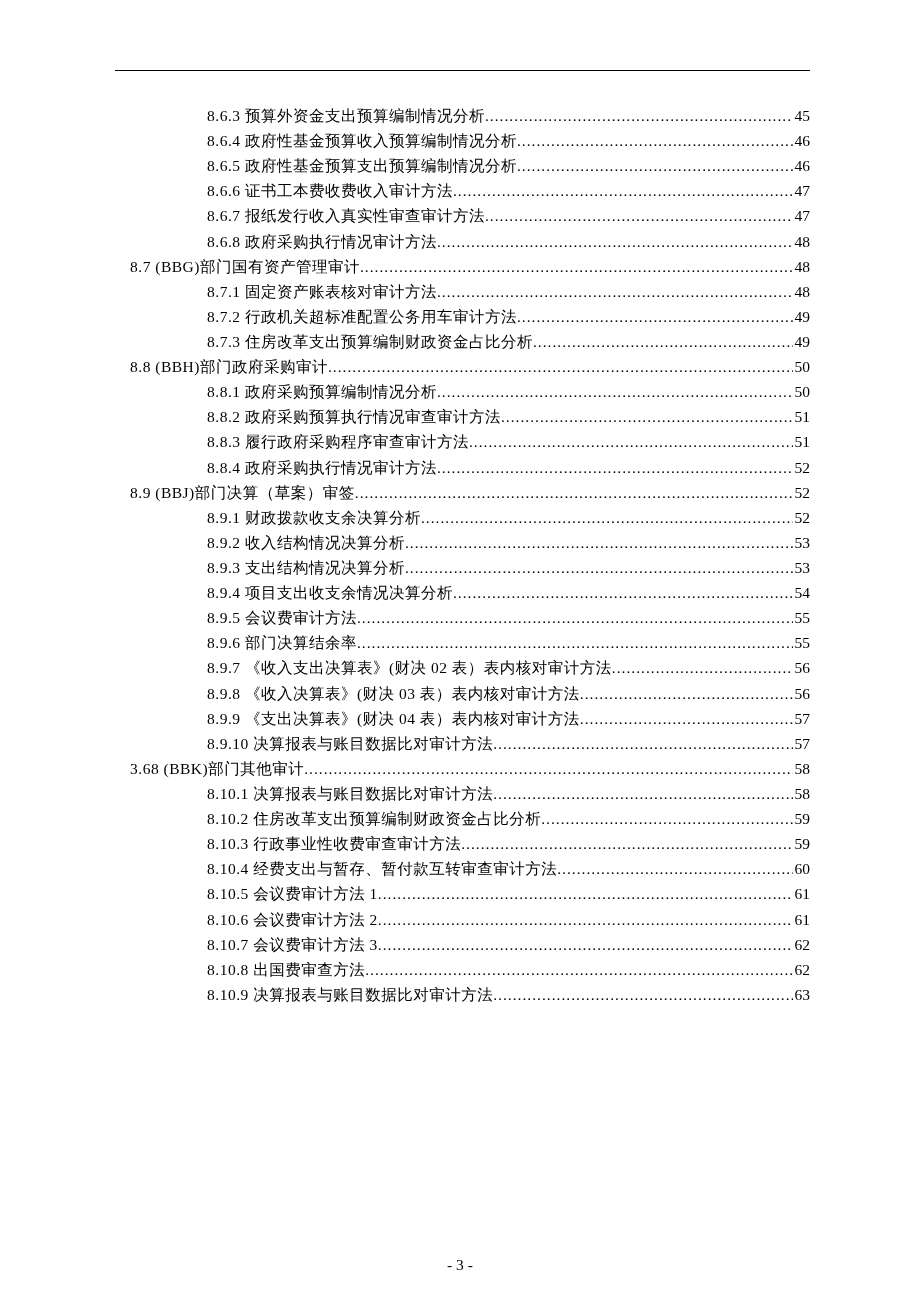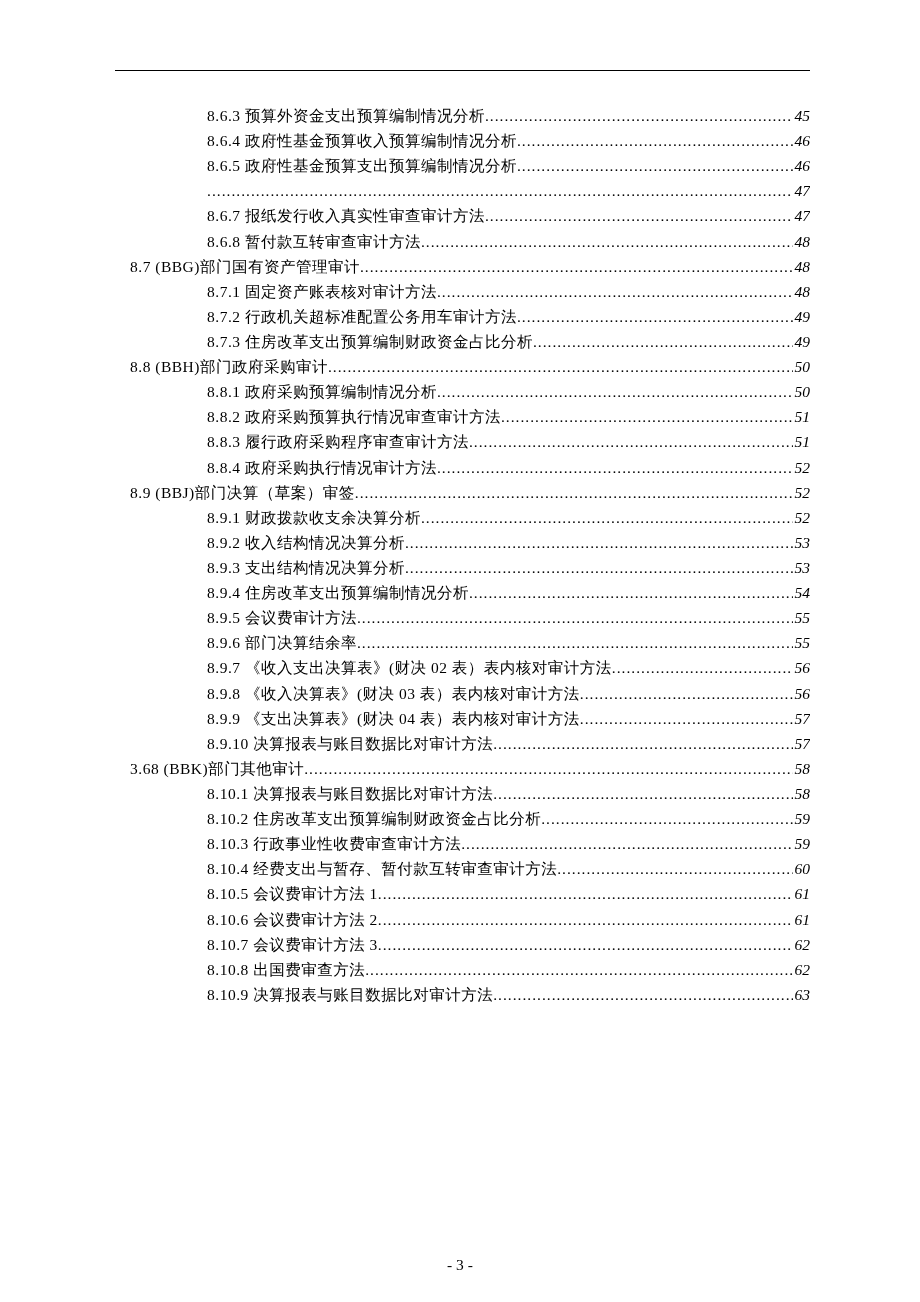--- a/index.html
+++ b/index.html
@@ -42,21 +42,20 @@
     overflow: hidden;
     letter-spacing: 1px;
     font-size: 15.5px;
   }
   .leader::after {
     content: ".......................................................................................................................................................................";
   }
   .pg {
     flex: 0 0 auto;
     padding-left: 2px;
-    font-style: italic;
   }
   .page-number {
     position: absolute;
     bottom: 28px;
     left: 0;
     right: 0;
     text-align: center;
     font-size: 15.5px;
     font-family: "Times New Roman", serif;
   }
@@ -76,30 +75,31 @@
         <span class="title">8.6.4 政府性基金预算收入预算编制情况分析</span>
         <span class="leader"></span>
         <span class="pg">46</span>
       </div>
       <div class="toc-row ind2">
         <span class="title">8.6.5 政府性基金预算支出预算编制情况分析</span>
         <span class="leader"></span>
         <span class="pg">46</span>
       </div>
       <div class="toc-row ind2">
+        <span class="title">8.6.6 证书工本费收费收入审计方法</span>
         <span class="leader"></span>
         <span class="pg">47</span>
       </div>
       <div class="toc-row ind2">
         <span class="title">8.6.7 报纸发行收入真实性审查审计方法</span>
         <span class="leader"></span>
         <span class="pg">47</span>
       </div>
       <div class="toc-row ind2">
-        <span class="title">8.6.8 暂付款互转审查审计方法</span>
+        <span class="title">8.6.8 政府采购执行情况审计方法</span>
         <span class="leader"></span>
         <span class="pg">48</span>
       </div>
       <div class="toc-row ind1">
         <span class="title">8.7 (BBG)部门国有资产管理审计</span>
         <span class="leader"></span>
         <span class="pg">48</span>
       </div>
       <div class="toc-row ind2">
         <span class="title">8.7.1 固定资产账表核对审计方法</span>
@@ -155,21 +155,21 @@
         <span class="title">8.9.2 收入结构情况决算分析</span>
         <span class="leader"></span>
         <span class="pg">53</span>
       </div>
       <div class="toc-row ind2">
         <span class="title">8.9.3 支出结构情况决算分析</span>
         <span class="leader"></span>
         <span class="pg">53</span>
       </div>
       <div class="toc-row ind2">
-        <span class="title">8.9.4 住房改革支出预算编制情况分析</span>
+        <span class="title">8.9.4 项目支出收支余情况决算分析</span>
         <span class="leader"></span>
         <span class="pg">54</span>
       </div>
       <div class="toc-row ind2">
         <span class="title">8.9.5 会议费审计方法</span>
         <span class="leader"></span>
         <span class="pg">55</span>
       </div>
       <div class="toc-row ind2">
         <span class="title">8.9.6 部门决算结余率</span>

